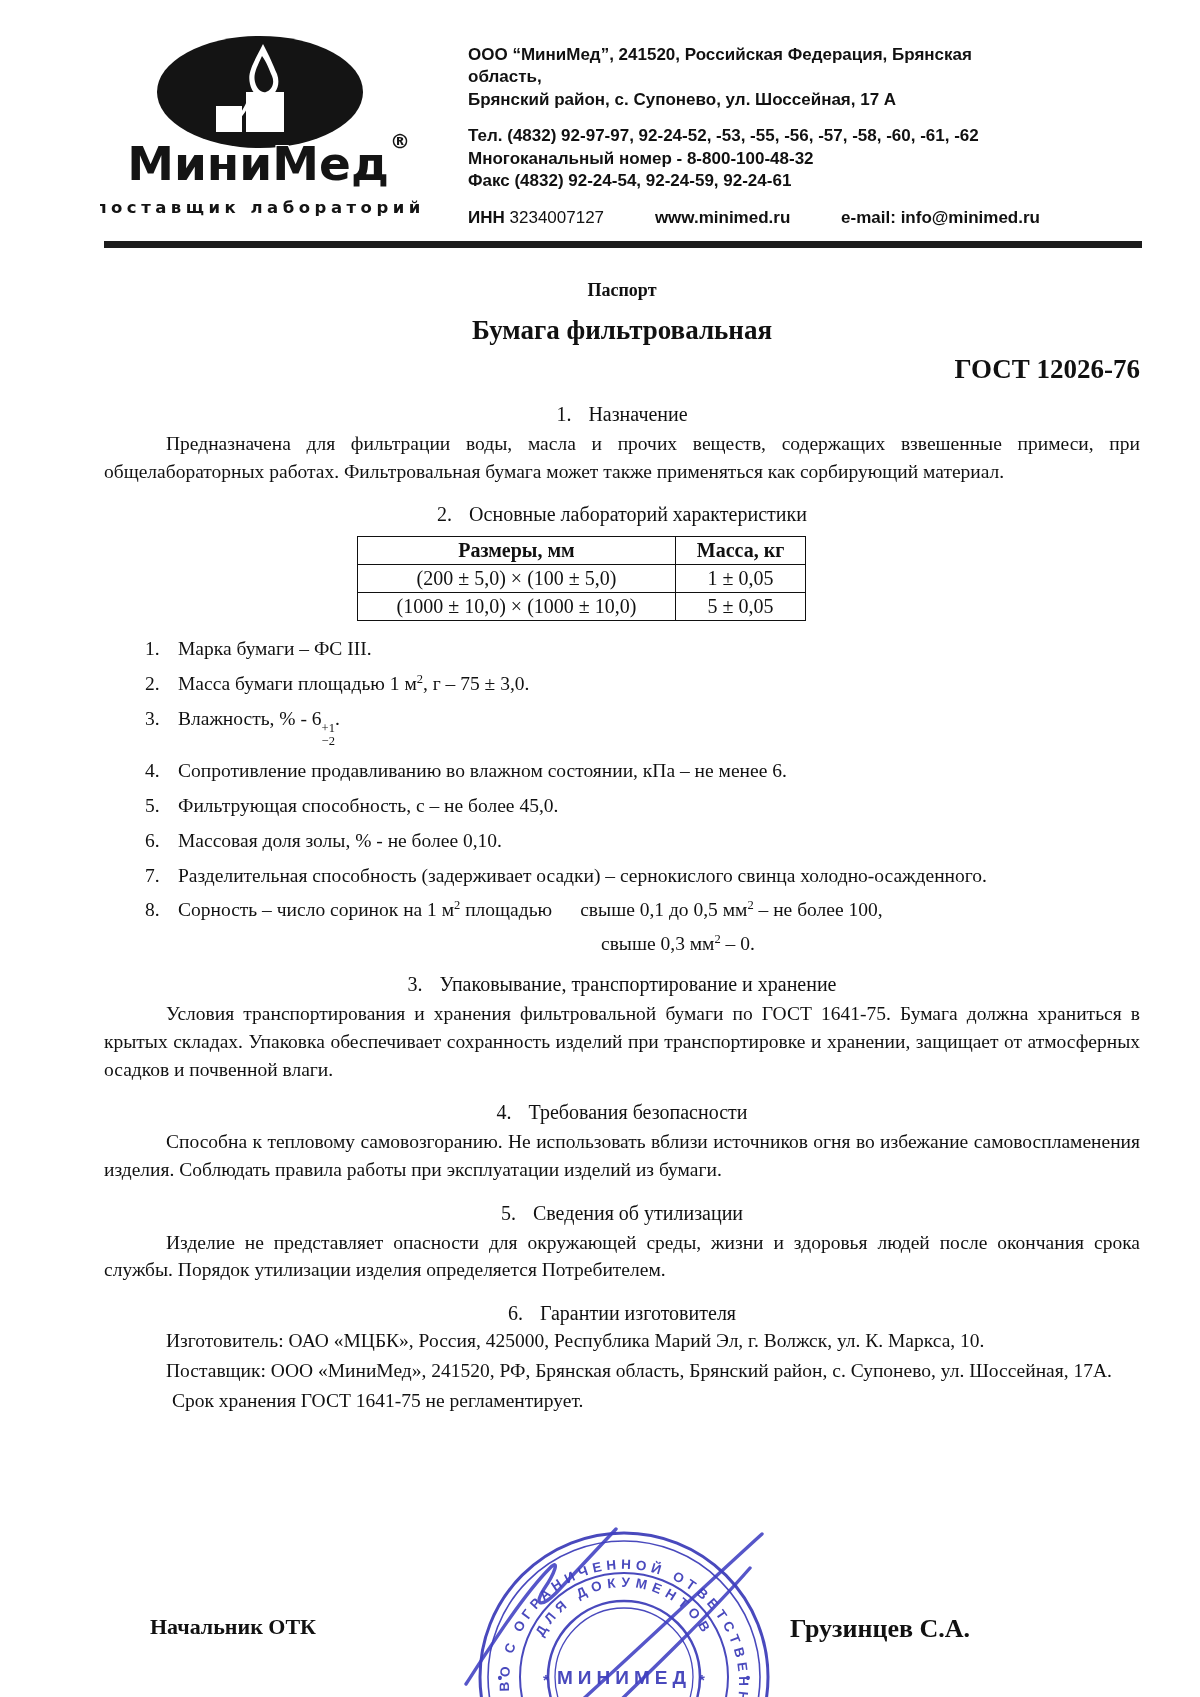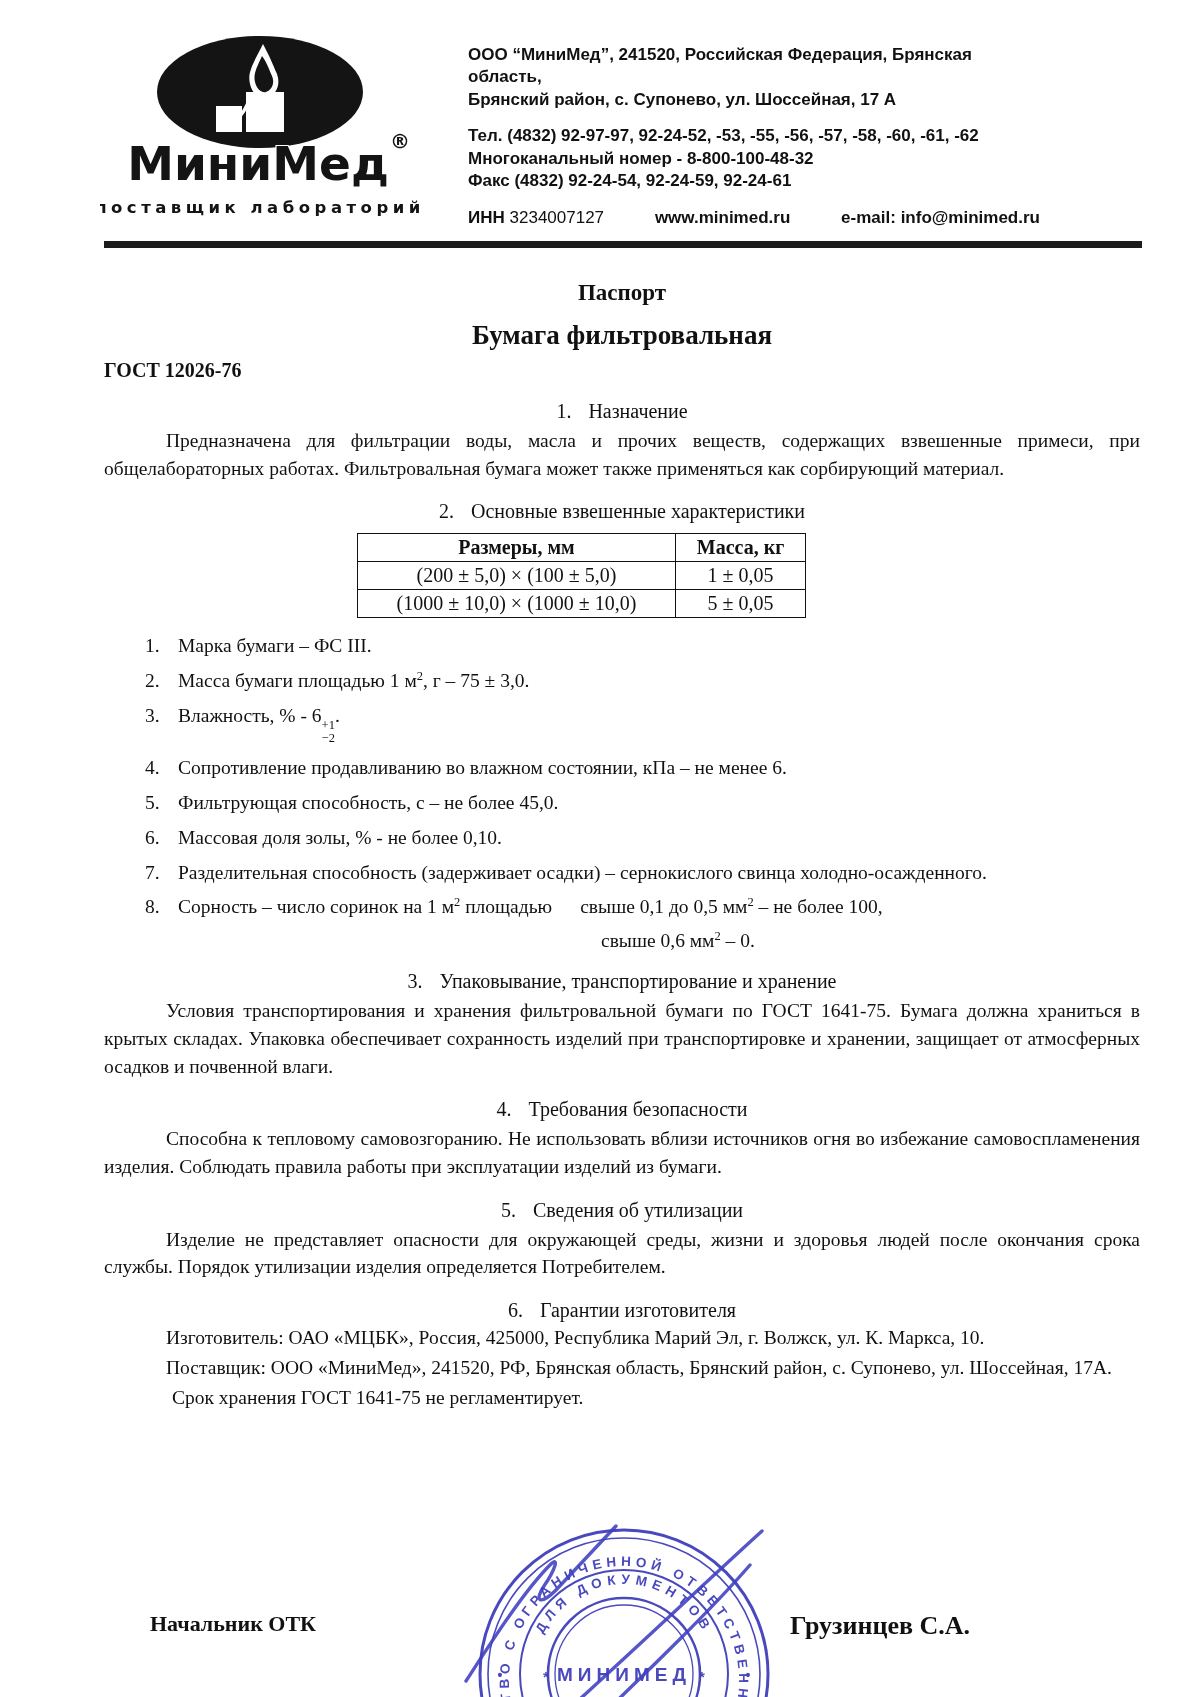--- a/index.html
+++ b/index.html
@@ -17,23 +17,23 @@
     font-family:"Liberation Sans", sans-serif; font-weight:bold;
     font-size:17px; line-height:1.32; color:#111;
   }
   .contact .grp { margin-bottom:14px; }
   .contact-bottom { display:flex; justify-content:space-between; align-items:baseline; }
   .inn-num { font-weight:normal; }
   .rule { height:7px; background:#1c1c1c; margin:12px 58px 0 104px; }
 
   
   .doc { padding:0 60px 0 104px; }
-  .t-pass  { text-align:center; font-weight:bold; font-size:23px; margin-top:32px; }
+  .t-pass  { text-align:center; font-weight:bold; font-size:18px; margin-top:32px; }
   .t-prod  { text-align:center; font-weight:bold; font-size:27px; margin-top:14px; }
-  .t-gost  { text-align:left; font-weight:bold; font-size:20px; margin-top:8px; }
+  .t-gost  { text-align:right; font-weight:bold; font-size:27px; margin-top:8px; }
   .sec-h { text-align:center; font-weight:normal; font-size:20px; margin-top:18px; }
   .sec-h .n { margin-right:17px; }
   .para {
     font-size:19.5px; line-height:1.42; text-align:justify; text-align-last:left;
     text-indent:62px; margin-top:4px;
   }
   
   table.spec {
     border-collapse:collapse; margin:10px 0 0 253px;
     font-size:20px; text-align:center;
@@ -118,21 +118,21 @@
     <div class="t-pass">Паспорт</div>
     <div class="t-prod">Бумага фильтровальная</div>
     <div class="t-gost">ГОСТ 12026-76</div>
 
     <div class="sec-h">
       <span class="n">1.</span><span>Назначение</span>
     </div>
     <p class="para">Предназначена для фильтрации воды, масла и прочих веществ, содержащих взвешенные примеси, при общелабораторных работах. Фильтровальная бумага может также применяться как сорбирующий материал.</p>
 
     <div class="sec-h">
-      <span class="n">2.</span><span>Основные взвешенные характеристики</span>
+      <span class="n">2.</span><span>Основные лабораторий характеристики</span>
     </div>
 
     <table class="spec">
       <tbody>
         <tr class="hdr">
           <td class="c1">Размеры, мм</td>
           <td class="c2">Масса, кг</td>
         </tr>
         <tr>
           <td class="c1">(200 ± 5,0) × (100 ± 5,0)</td>
@@ -175,21 +175,21 @@
       </div>
       <div class="li">
         <span class="num">7.</span>
         <span class="txt">Разделительная способность (задерживает осадки) – сернокислого свинца холодно-осажденного.</span>
       </div>
       <div class="li">
         <span class="num">8.</span>
         <span class="txt"><span>Сорность – число соринок на 1 м</span><sup class="s2">2</sup><span> площадью</span><span class="gap"></span><span>свыше 0,1 до 0,5 мм</span><sup class="s2">2</sup><span> – не более 100,</span></span>
       </div>
       <div class="li-cont">
-        <span>свыше 0,6 мм</span><sup class="s2">2</sup><span> – 0.</span>
+        <span>свыше 0,3 мм</span><sup class="s2">2</sup><span> – 0.</span>
       </div>
     </div>
 
     <div class="sec-h">
       <span class="n">3.</span><span>Упаковывание, транспортирование и хранение</span>
     </div>
     <p class="para">Условия транспортирования и хранения фильтровальной бумаги по ГОСТ 1641-75. Бумага должна храниться в крытых складах.  Упаковка обеспечивает сохранность изделий при транспортировке и хранении, защищает от атмосферных осадков и почвенной влаги.</p>
 
     <div class="sec-h">
       <span class="n">4.</span><span>Требования безопасности</span>

